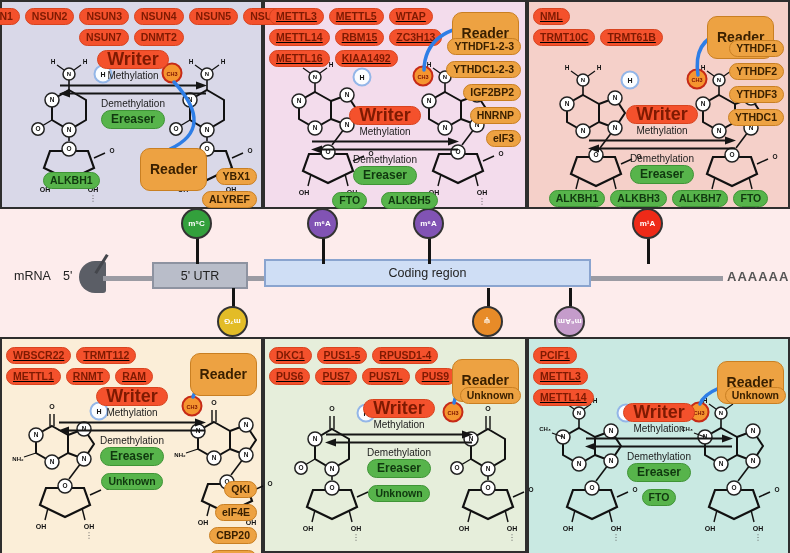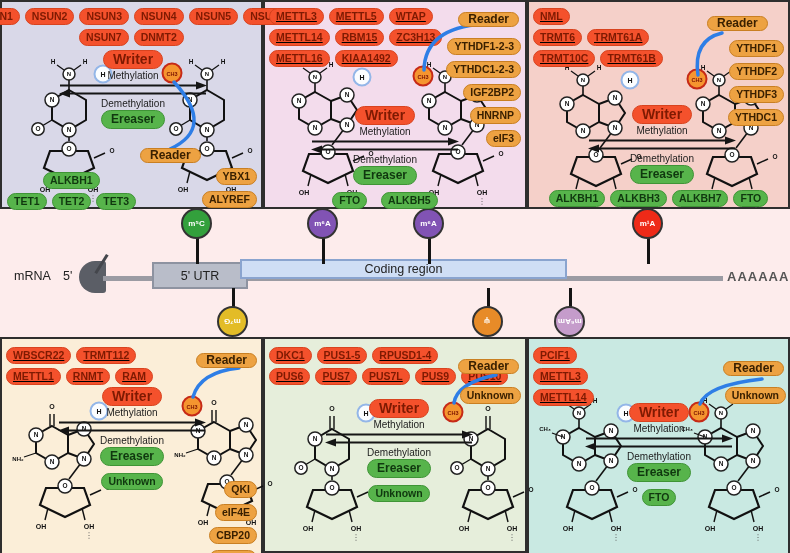--- a/index.html
+++ b/index.html
@@ -5,23 +5,23 @@
   html,body{margin:0;padding:0;background:#888;}
   .page{position:relative;width:790px;height:553px;background:#fdecec;overflow:hidden;
         font-family:"Liberation Sans",sans-serif;}
   .panel{position:absolute;border:2px solid #2e2e2e;box-sizing:border-box;}
   
   .badge{display:inline-block;padding:1px 6px;border-radius:9px;background:#f4512c;
          border:1px solid #d8431f;color:#7e1a02;font-weight:bold;font-size:10.5px;
          line-height:13px;white-space:nowrap;}
   .badge.green{background:#57b44b;border-color:#3f9436;color:#10380f;}
   .badge.reader-o{background:#eda242;border-color:#c97f22;color:#3a2000;}
-  .writer-b{font-size:14px;padding:2px 9px;border-radius:10px;}
+  .writer-b{font-size:18px;padding:2px 9px;border-radius:10px;}
   .eraser-b{font-size:12px;padding:2px 9px;border-radius:10px;}
-  .reader-b{position:absolute;font-size:12px;padding:0 9px;border-radius:10px;z-index:6;}
+  .reader-b{position:absolute;font-size:14px;padding:14px 9px;border-radius:10px;z-index:6;}
   .badge-row{display:flex;gap:5px;margin-top:4px;}
   .writers{position:absolute;display:flex;flex-direction:column;z-index:5;}
   .writers.centered{align-items:center;width:100%;}
   .writers.leftal{align-items:flex-start;}
   .writers.leftal .badge-row{justify-content:flex-start;text-decoration:underline;}
   .col{position:absolute;display:flex;flex-direction:column;gap:6px;align-items:flex-end;z-index:6;}
   .rows{position:absolute;display:flex;flex-direction:column;align-items:center;z-index:6;}
   .p0-erasers .badge-row:first-child{margin-left:36px;margin-right:auto;}
   .p0-erasers{align-items:flex-start;}
   .action{position:absolute;width:160px;display:flex;flex-direction:column;align-items:center;
@@ -144,25 +144,20 @@
           <polygon points="12,0.5 1,4.5 12,8.5" fill="#151515"></polygon>
         </svg>
       <span class="action-label">Demethylation</span>
       <span class="badge green eraser-b">Ereaser</span>
     </div>
     <span class="badge reader-o reader-b" style="left:138px;top:146px">Reader</span>
     <div class="rows p0-erasers" style="left:5px;top:166px">
         <div class="badge-row">
           <span class="badge green">ALKBH1</span>
         </div>
-        <div class="badge-row">
-          <span class="badge green">TET1</span>
-          <span class="badge green">TET2</span>
-          <span class="badge green">TET3</span>
-        </div>
       </div>
     <div class="col" style="right:4px;top:166px">
         <span class="badge reader-o">YBX1</span>
         <span class="badge reader-o">ALYREF</span>
       </div>
     <svg class="curve" width="263" height="207" viewBox="0 0 263 207">
       <path d="M 168 147 Q 214 126 172 80" fill="none" stroke="#2e7ee6" stroke-width="3.5" stroke-linecap="round"></path>
     </svg>
   </div>
 
@@ -279,24 +274,20 @@
       <path d="M 218 22 Q 160 26 159 68" fill="none" stroke="#2e7ee6" stroke-width="3.5" stroke-linecap="round"></path>
     </svg>
   </div>
 
   <div class="panel" style="left:527px;top:0;width:263px;height:209px;background:#f5d0c9">
     <div class="writers leftal" style="left:4px;top:2px">
         <div class="badge-row">
           <span class="badge">NML</span>
         </div>
         <div class="badge-row">
-          <span class="badge">TRMT6</span>
-          <span class="badge">TRMT61A</span>
-        </div>
-        <div class="badge-row">
           <span class="badge">TRMT10C</span>
           <span class="badge">TRMT61B</span>
         </div>
       </div>
     <div class="mol" style="left:12px;top:56px"><svg width="110" height="150" viewBox="0 0 110 150">
           <path d="M36 99 L74 99 L80 116 L55 128 L30 116 Z" fill="none" stroke="#111" stroke-width="2.2"></path>
           <line x1="38" y1="119" x2="35" y2="131" stroke="#111" stroke-width="1.4"></line>
           <line x1="72" y1="119" x2="75" y2="131" stroke="#111" stroke-width="1.4"></line>
           <text x="31" y="140" font-size="7" font-weight="bold" text-anchor="middle" fill="#111" font-family="Liberation Sans,sans-serif">OH</text>
           <text x="79" y="140" font-size="7" font-weight="bold" text-anchor="middle" fill="#111" font-family="Liberation Sans,sans-serif">OH</text>
@@ -394,21 +385,21 @@
 
   <div class="band">
     <span class="band-label" style="left:14px;top:60px">mRNA</span>
     <span class="band-label" style="left:63px;top:60px">5'</span>
     <div class="cap"></div>
     <div class="cap-line"></div>
     <div class="mline" style="left:103px;width:620px"></div>
     <div class="utr gray" style="left:152px;top:53px;width:96px;height:27px">
       <span>5' UTR</span>
     </div>
-    <div class="utr blue" style="left:240px;top:50px;width:327px;height:20px">
+    <div class="utr blue" style="left:264px;top:50px;width:327px;height:28px">
       <span>Coding region</span>
     </div>
     <span class="polya" style="left:727px;top:60px">AAAAAA</span>
   <div class="mark-stem" style="left: 195.5px; top: 27px; height: 28px;"></div>
       <div class="mark-circle" style="left: 181px; top: -1px; background: rgb(51, 160, 60);">
         <span>m⁵C</span>
       </div>
       <div class="mark-stem" style="left: 321.5px; top: 27px; height: 28px;"></div>
       <div class="mark-circle" style="left: 307px; top: -1px; background: rgb(129, 83, 180);">
         <span>m⁶A</span>

